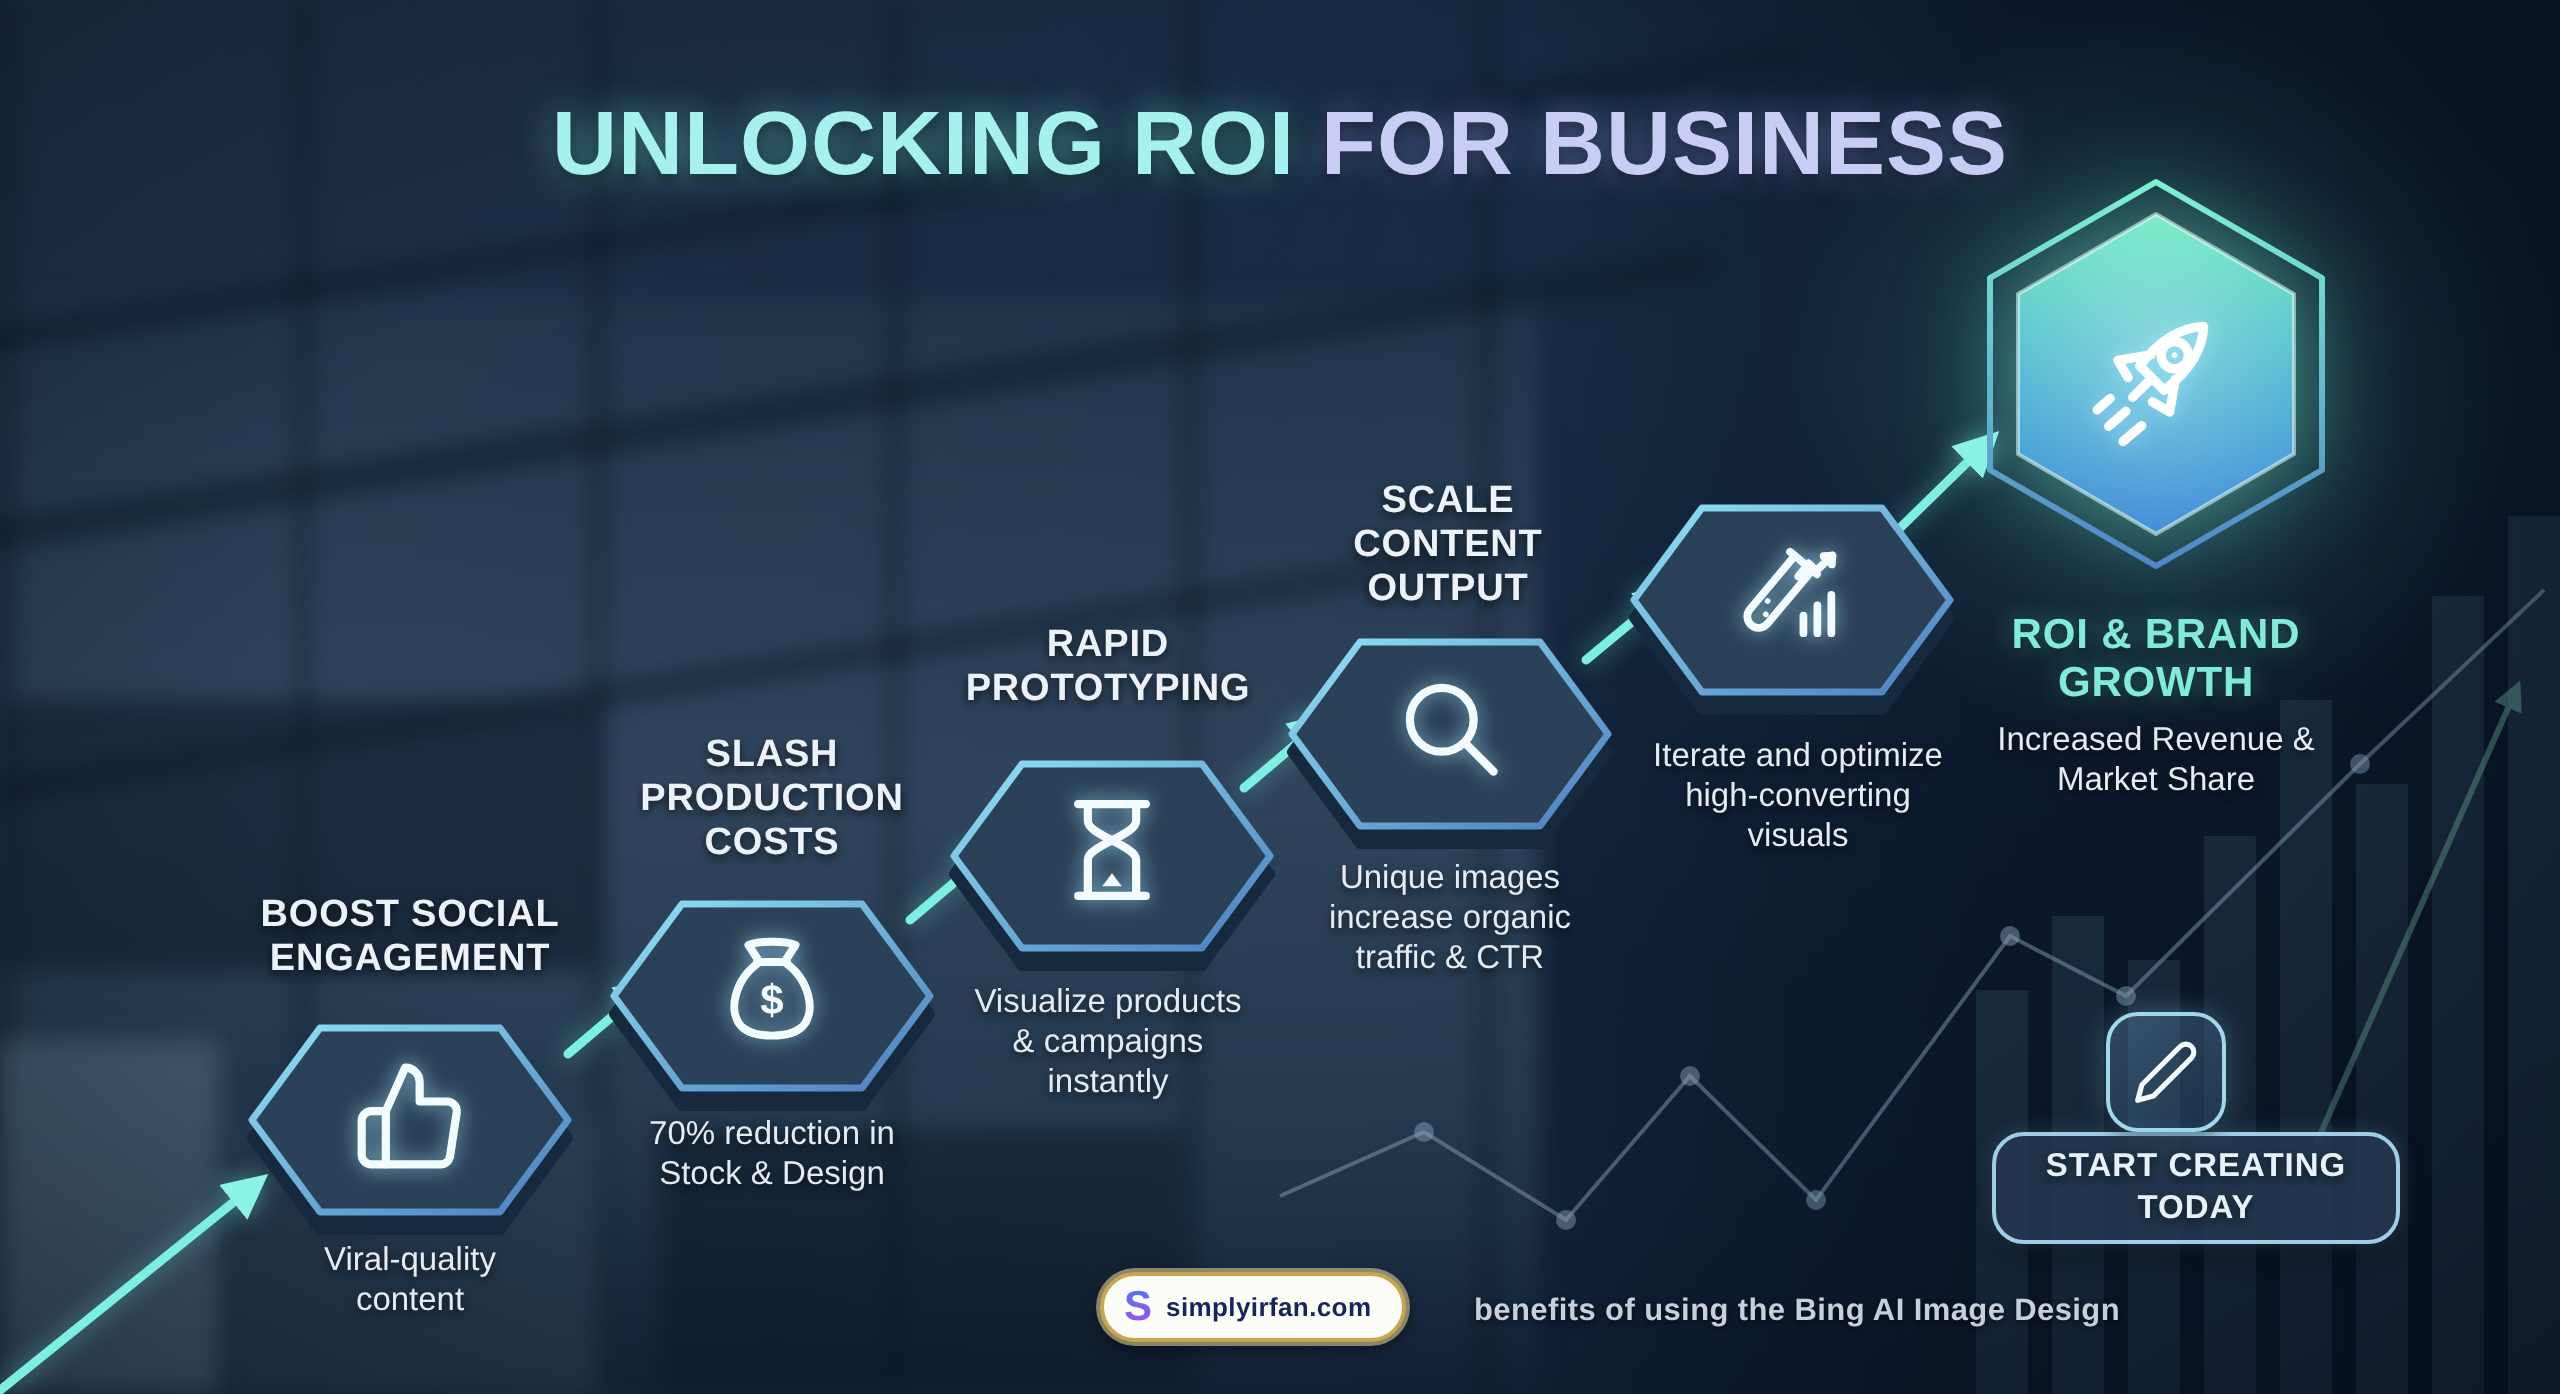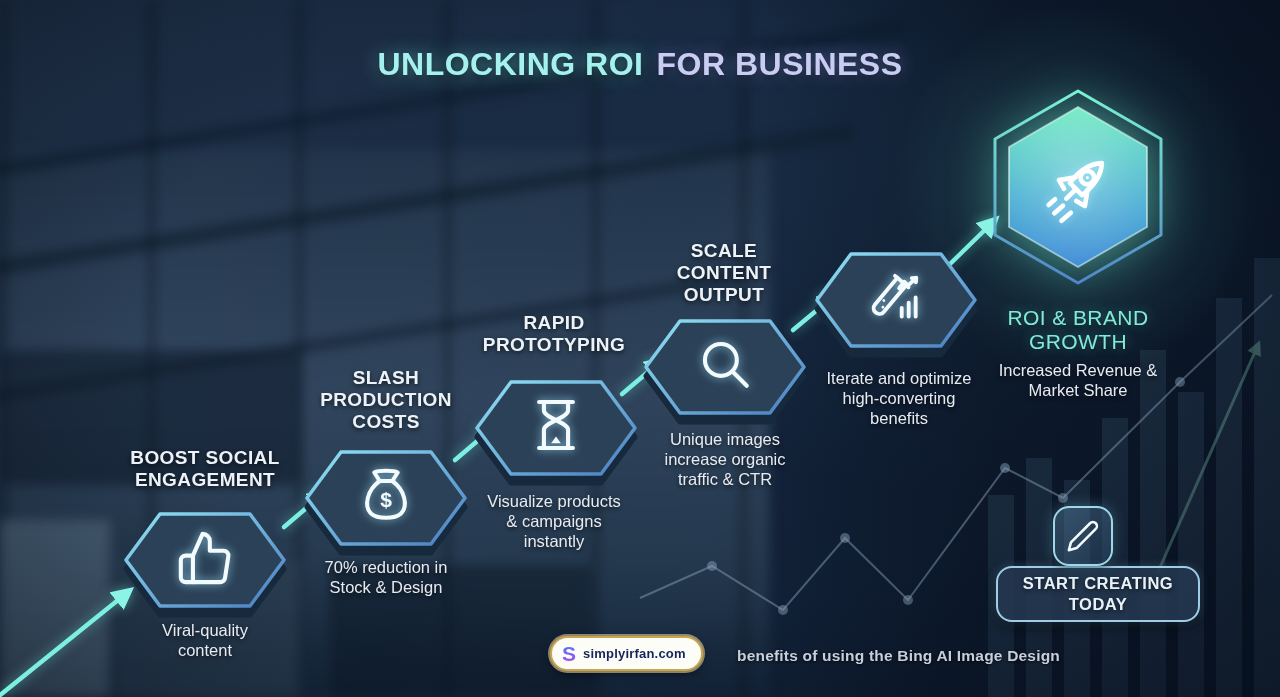--- a/index.html
+++ b/index.html
@@ -26,38 +26,38 @@
   .bg-rightdark { position:absolute; right:0; top:0; width:520px; height:697px;
               background:linear-gradient(90deg, rgba(10,20,36,0) 0%, rgba(9,18,33,.55) 45%, rgba(8,17,32,.75) 100%); }
   .bg-vignette { position:absolute; inset:0;
               background:radial-gradient(ellipse at 50% 45%, rgba(0,0,0,0) 55%, rgba(5,12,24,.5) 100%); }
   .bg-glow { position:absolute; left:878px; top:-15px; width:400px; height:410px;
               background:radial-gradient(circle at 50% 50%, rgba(110,240,215,.22) 0%, rgba(110,240,215,.07) 42%, rgba(110,240,215,0) 65%); }
   .bg-chart { position:absolute; left:0; top:0; }
 
   
   .title { position:absolute; left:0; top:46px; width:1280px; text-align:center;
-           font-size:32px; font-weight:800; letter-spacing:.5px; white-space:nowrap; }
+           font-size:45px; font-weight:800; letter-spacing:.5px; white-space:nowrap; }
   .title .t1 { color:#a5f1ef; text-shadow:0 0 18px rgba(125,240,230,.55), 0 3px 6px rgba(0,0,0,.55); }
   .title .t2 { color:#c9cdf4; margin-left:13px; text-shadow:0 0 16px rgba(170,175,255,.45), 0 3px 6px rgba(0,0,0,.55); }
 
   
   .arrows { position:absolute; left:0; top:0; filter:drop-shadow(0 0 6px rgba(115,240,225,.5)); }
 
   
   .step-heading { position:absolute; transform:translateX(-50%); white-space:pre-line; text-align:center;
       color:#edf2f8; font-size:19px; font-weight:800; letter-spacing:.4px; line-height:1.16;
       text-shadow:0 2px 5px rgba(0,0,0,.65); }
   .step-sub { position:absolute; transform:translateX(-50%); white-space:pre-line; text-align:center;
       color:#e6ebf2; font-size:16.5px; font-weight:400; line-height:1.22;
       text-shadow:0 2px 4px rgba(0,0,0,.6); }
   .hex { position:absolute; }
   .hex-icon { position:absolute; filter:drop-shadow(0 0 5px rgba(160,230,255,.75)); }
   .roi-heading { position:absolute; transform:translateX(-50%); white-space:pre-line; text-align:center;
-      color:#80eadd; font-size:21px; font-weight:400; letter-spacing:.4px; line-height:1.15;
+      color:#80eadd; font-size:21px; font-weight:700; letter-spacing:.4px; line-height:1.15;
       text-shadow:0 0 12px rgba(110,235,210,.45), 0 2px 5px rgba(0,0,0,.6); }
   .big-hex { position:absolute; filter:drop-shadow(0 0 22px rgba(110,235,205,.5)); }
 
   
   .pencil-box { position:absolute; left:1053px; top:506px; width:60px; height:60px; border-radius:16px;
       border:2px solid #9fd8ea; display:flex; align-items:center; justify-content:center;
       background:linear-gradient(135deg, rgba(130,190,225,.30), rgba(40,70,100,.55));
       box-shadow:0 0 14px rgba(130,210,235,.35), 0 4px 8px rgba(0,0,0,.4); cursor:pointer; z-index:6; }
   .cta { position:absolute; left:996px; top:566px; width:204px; height:56px; border-radius:16px;
       border:2.5px solid #9fcde8; background:rgba(36,56,80,.88);
@@ -238,21 +238,21 @@
       <circle cx="10" cy="15.8" r="0.55" fill="#f4fbff" stroke="none"></circle>
     </g>
     <path d="M14.6,19.2 v-3.4"></path>
       <path d="M17.3,19.2 v-5.4"></path>
       <path d="M20,19.2 v-7.4"></path>
     <polyline points="13.6,8.2 15.6,5.7 17.1,7.1 20.2,4.2"></polyline>
     <path d="M20.2,4.2 l-1.7,0.1 M20.2,4.2 l-0.1,1.7"></path>
   </svg>
   <div class="step-sub" style="left:899px; top:368px;">Iterate and optimize
 high-converting
-benefits</div>
+visuals</div>
 
   <svg class="big-hex" style="left:978px; top:85px;" width="200" height="212" viewBox="0 0 200 212">
     <polygon points="100,6 183,54 183,150 100,198 17,150 17,54" fill="none" stroke="url(#bigStroke)" stroke-width="3" stroke-linejoin="round"></polygon>
     <polygon points="100,22 169,62 169,142 100,182 31,142 31,62" fill="url(#bigFill)" stroke="rgba(235,255,250,0.55)" stroke-width="2" stroke-linejoin="round"></polygon>
     <polygon points="100,22 169,62 169,142 100,182 31,142 31,62" fill="url(#bigSheen)"></polygon>
   </svg>
   <svg class="hex-icon" style="left:1035px; top:144px;" width="86" height="86" viewBox="0 0 24 24" fill="none" stroke="#ffffff" stroke-width="1.3" stroke-linecap="round" stroke-linejoin="round">
     <g transform="rotate(45 12 12)">
       <path d="M12,2.6 C14.2,5 15,8.5 14.4,12.8 L9.6,12.8 C9,8.5 9.8,5 12,2.6 Z"></path>
       <circle cx="12" cy="8.3" r="1.9"></circle>

